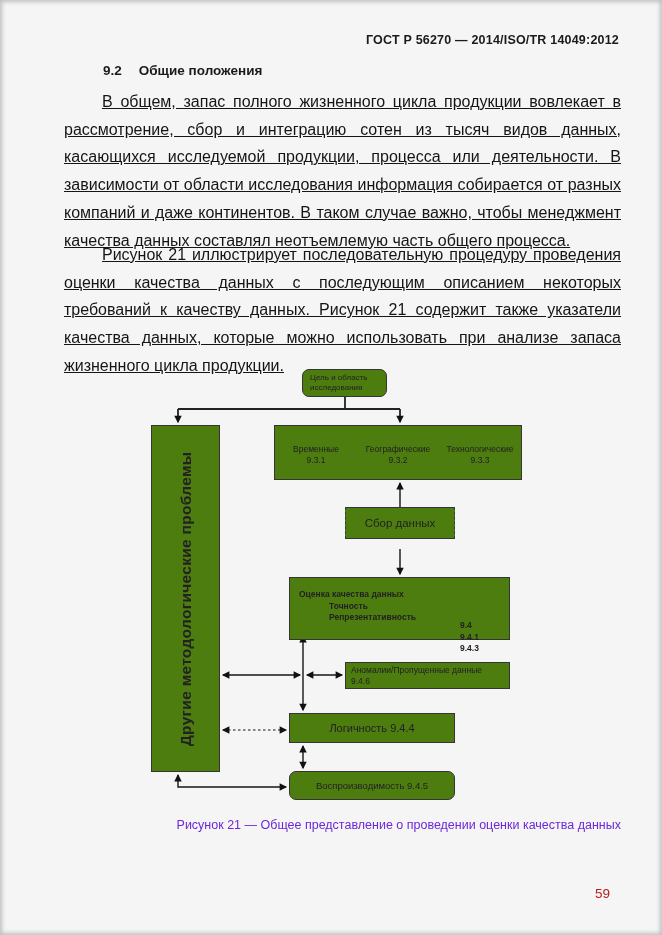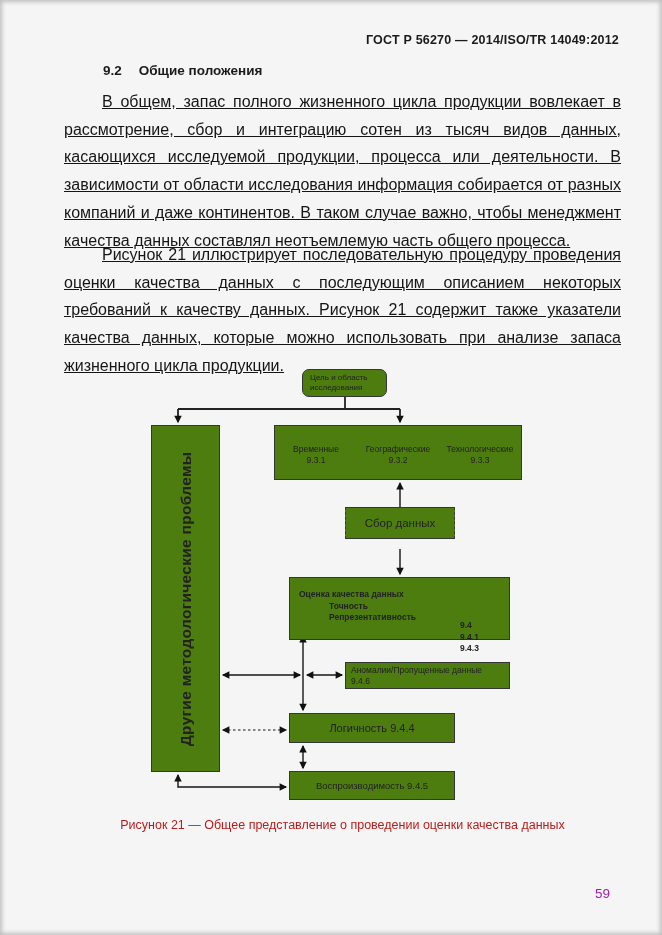--- a/index.html
+++ b/index.html
@@ -80,30 +80,31 @@
   }
   #logic-box {
     left:289px; top:713px; width:166px; height:30px;
     display:flex; align-items:center; justify-content:center;
     font-size:11px;
   }
   #repro-box {
     left:289px; top:771px; width:166px; height:29px;
     display:flex; align-items:center; justify-content:center;
     font-size:9.5px;
+    border-radius:7px;
   }
 
   #connectors { position:absolute; left:0; top:0; width:662px; height:935px; z-index:1; pointer-events:none; }
 
   .fig-caption {
     top:818px; left:64px; width:557px;
-    text-align:center; font-size:12.5px; color:#b91c1c;
+    text-align:right; font-size:12.5px; color:#6d28d9;
   }
   .page-number {
-    top:886px; right:52px; font-size:13.5px; color:#a21caf;
+    top:886px; right:52px; font-size:13.5px; color:#b91c1c;
   }
 </style>
 </head>
 <body>
 
 <div class="abs doc-header">ГОСТ Р 56270 — 2014/ISO/TR 14049:2012</div>
 
 <div class="abs section-heading">
   <span class="num">9.2</span><span>Общие положения</span>
 </div>

